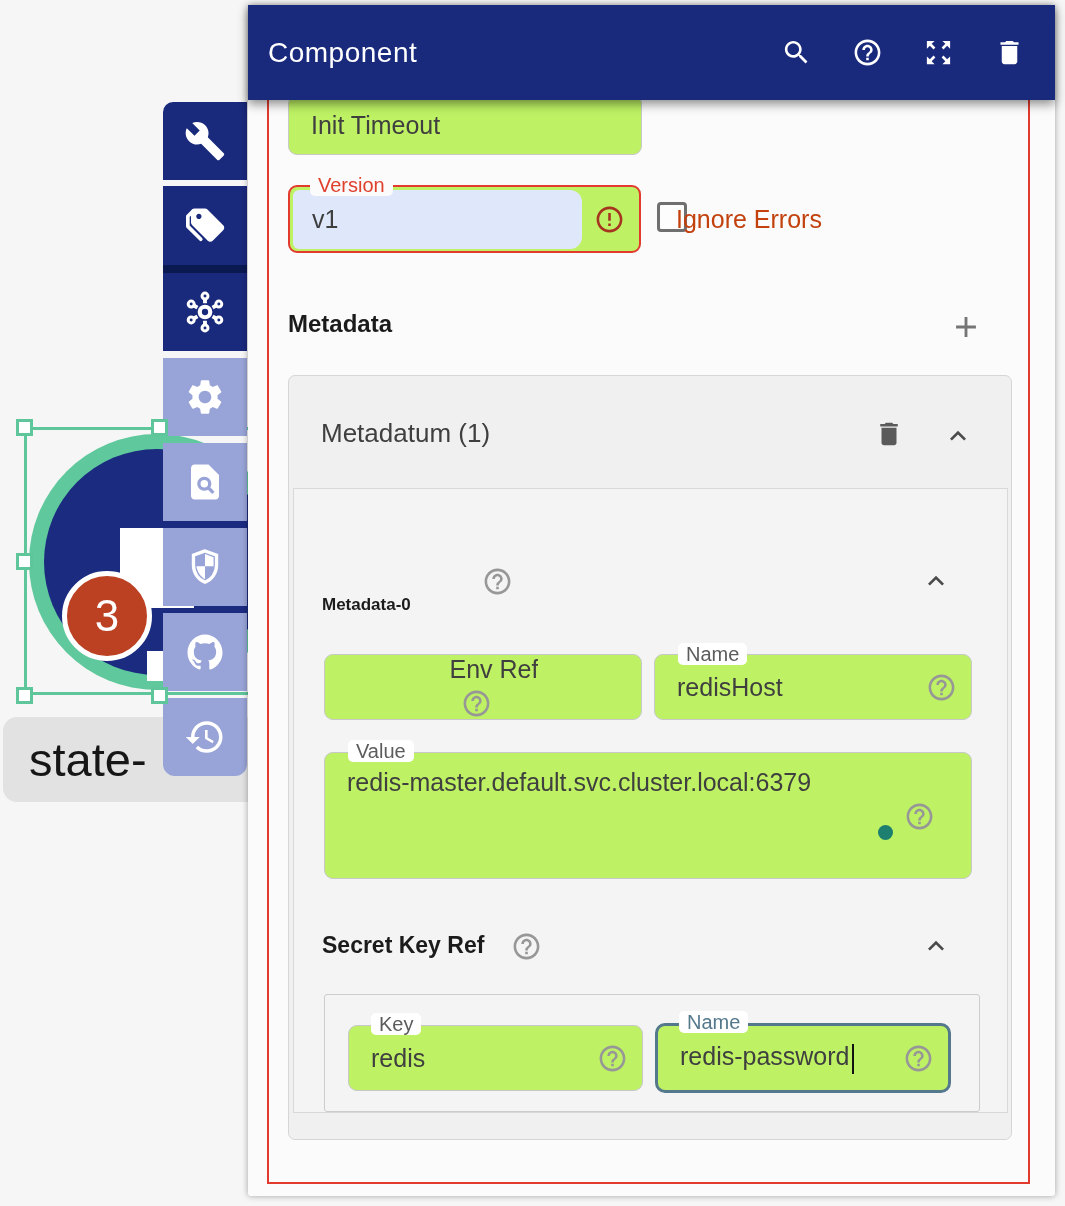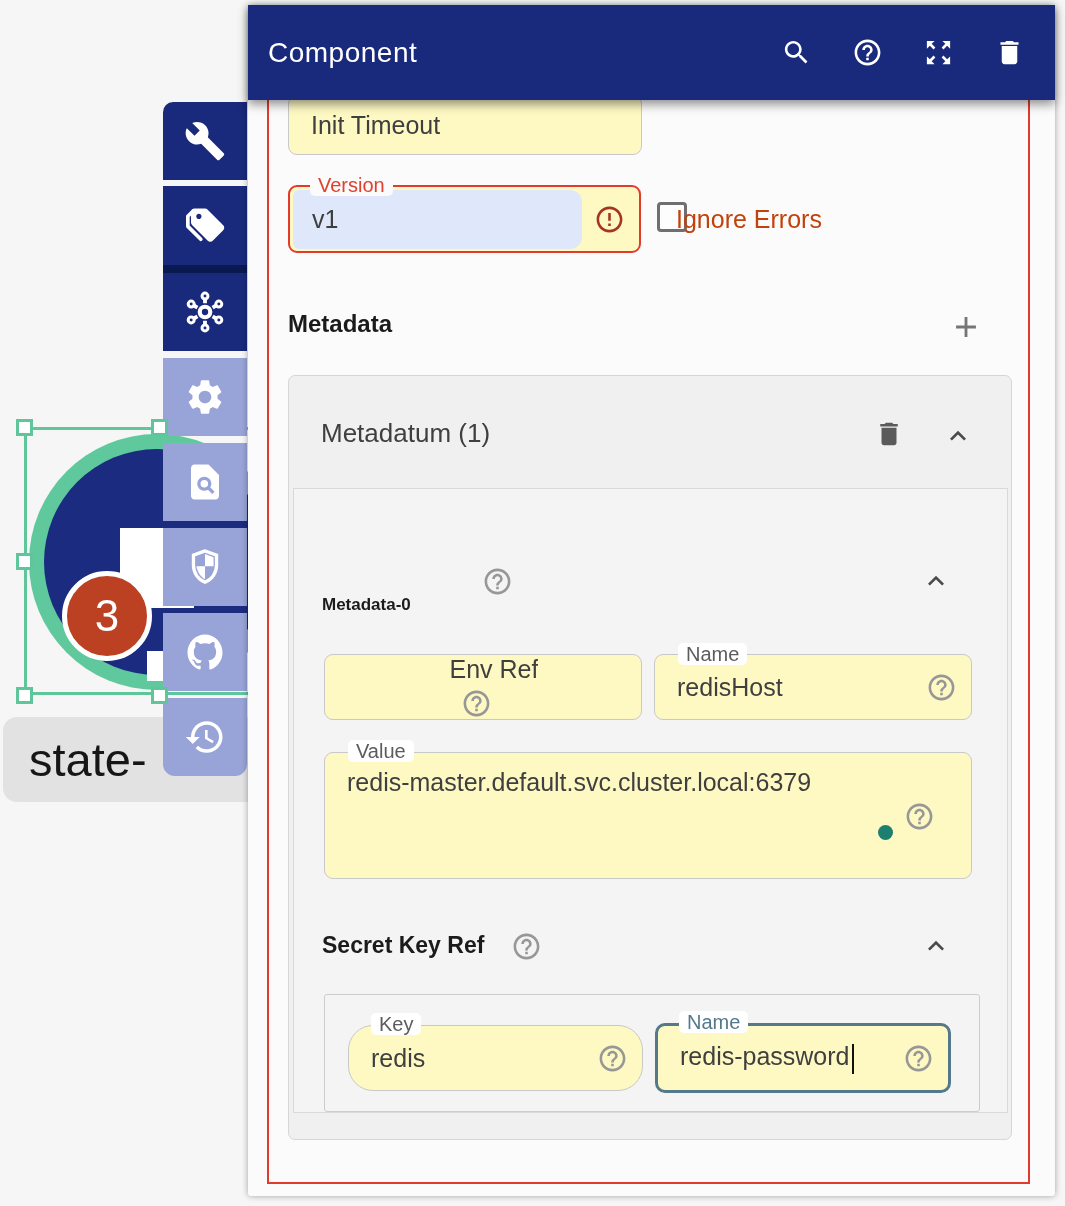--- a/index.html
+++ b/index.html
@@ -37,21 +37,21 @@
          box-shadow:0 0 6px rgba(0,0,0,.35);z-index:10;}
   .p-header{left:0;top:0;width:807px;height:95px;background:#19297c;display:flex;align-items:center;
             padding:0 30px 0 20px;box-sizing:border-box;z-index:6;
             box-shadow:0 4px 10px rgba(0,0,0,.45);}
   .p-title{color:#fff;font-size:28px;font-weight:400;letter-spacing:.5px;flex:1;}
   .h-icons{display:flex;gap:40px;align-items:center;}
   .h-icons .ic{width:31px;height:31px;color:#fff;cursor:pointer;}
   .red-box{left:19px;top:92px;width:763px;height:1087px;border:2.5px solid #e23b2e;background:#fbfbfb;box-sizing:border-box;}
 
   
-  .fld{background:#fef9c3;border:1.5px solid #c8c8c8;border-radius:9px;box-sizing:border-box;
+  .fld{background:#bef264;border:1.5px solid #c8c8c8;border-radius:9px;box-sizing:border-box;
        display:flex;align-items:center;justify-content:flex-end;}
   .fld-txt{font-size:25px;color:#3f3f3f;padding-left:22px;flex:1;white-space:nowrap;overflow:hidden;}
   .fld.error{border:2.5px solid #e23b2e;}
   .fld.focused{border:3px solid #54788c;border-radius:10px;}
   .help-ic{width:31px;height:31px;color:#979797;margin-right:14px;flex:none;cursor:pointer;}
   .err-ic{width:31px;height:31px;color:#a5351f;margin-right:14px;flex:none;}
   .chip{position:absolute;font-size:20px;color:#5c5c5c;background:#fff;padding:1px 8px;
         border-radius:5px;line-height:20px;z-index:3;}
   .caret{display:inline-block;width:2px;height:30px;background:#111;margin-left:2px;vertical-align:middle;}
 
@@ -84,21 +84,21 @@
   .chip-name1{left:384px;top:154px;}
   .f-value{left:30px;top:263px;width:648px;height:127px;align-items:flex-start;}
   .f-value .fld-txt{padding-top:15px;}
   .chip-value{left:54px;top:251px;}
   .teal-dot{left:584px;top:336px;width:15px;height:15px;border-radius:50%;background:#1d7f6f;}
   .value-help{position:absolute;right:22px;top:48px;}
   .skr-heading{left:28px;top:443px;font-size:23px;}
   .skr-help{left:217px;top:442px;}
   .skr-chev{left:626px;top:441px;}
   .secret-box{left:30px;top:505px;width:656px;height:118px;border:1.5px solid #cccccc;border-radius:3px;box-sizing:border-box;}
-  .f-key{left:23px;top:30px;width:295px;height:66px;border-radius:25px;}
+  .f-key{left:23px;top:30px;width:295px;height:66px;}
   .chip-key{left:46px;top:18px;}
   .f-name2{left:330px;top:28px;width:296px;height:70px;}
   .chip-name2{left:354px;top:16px;color:#54788c;}
 </style>
 </head>
 <body>
 
 <div id="app">
 
   <div class="abs node-ring"></div>

